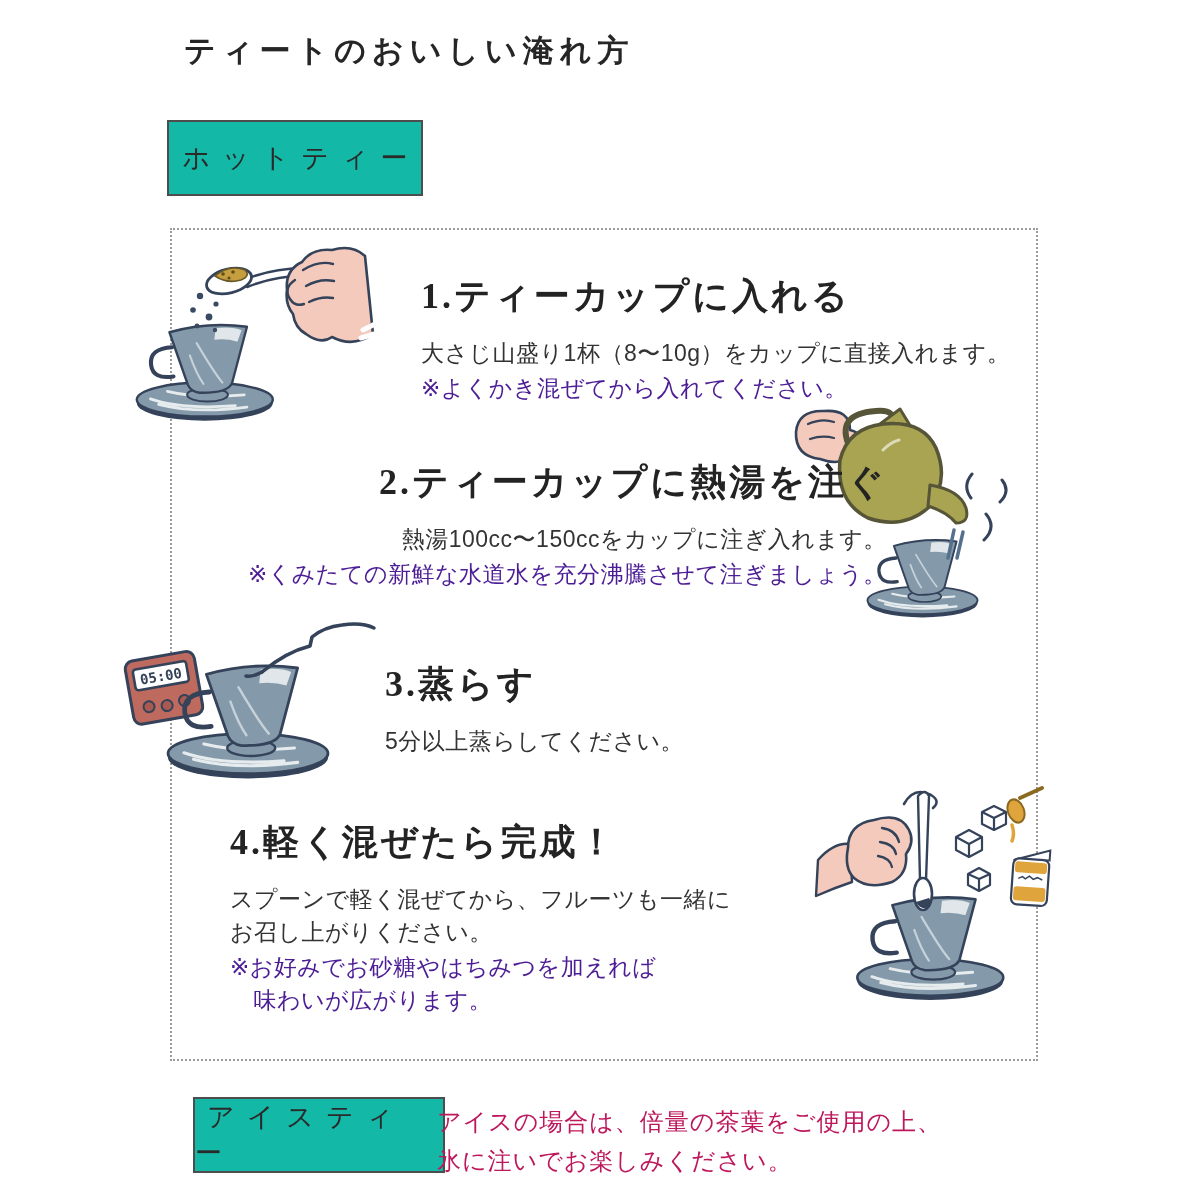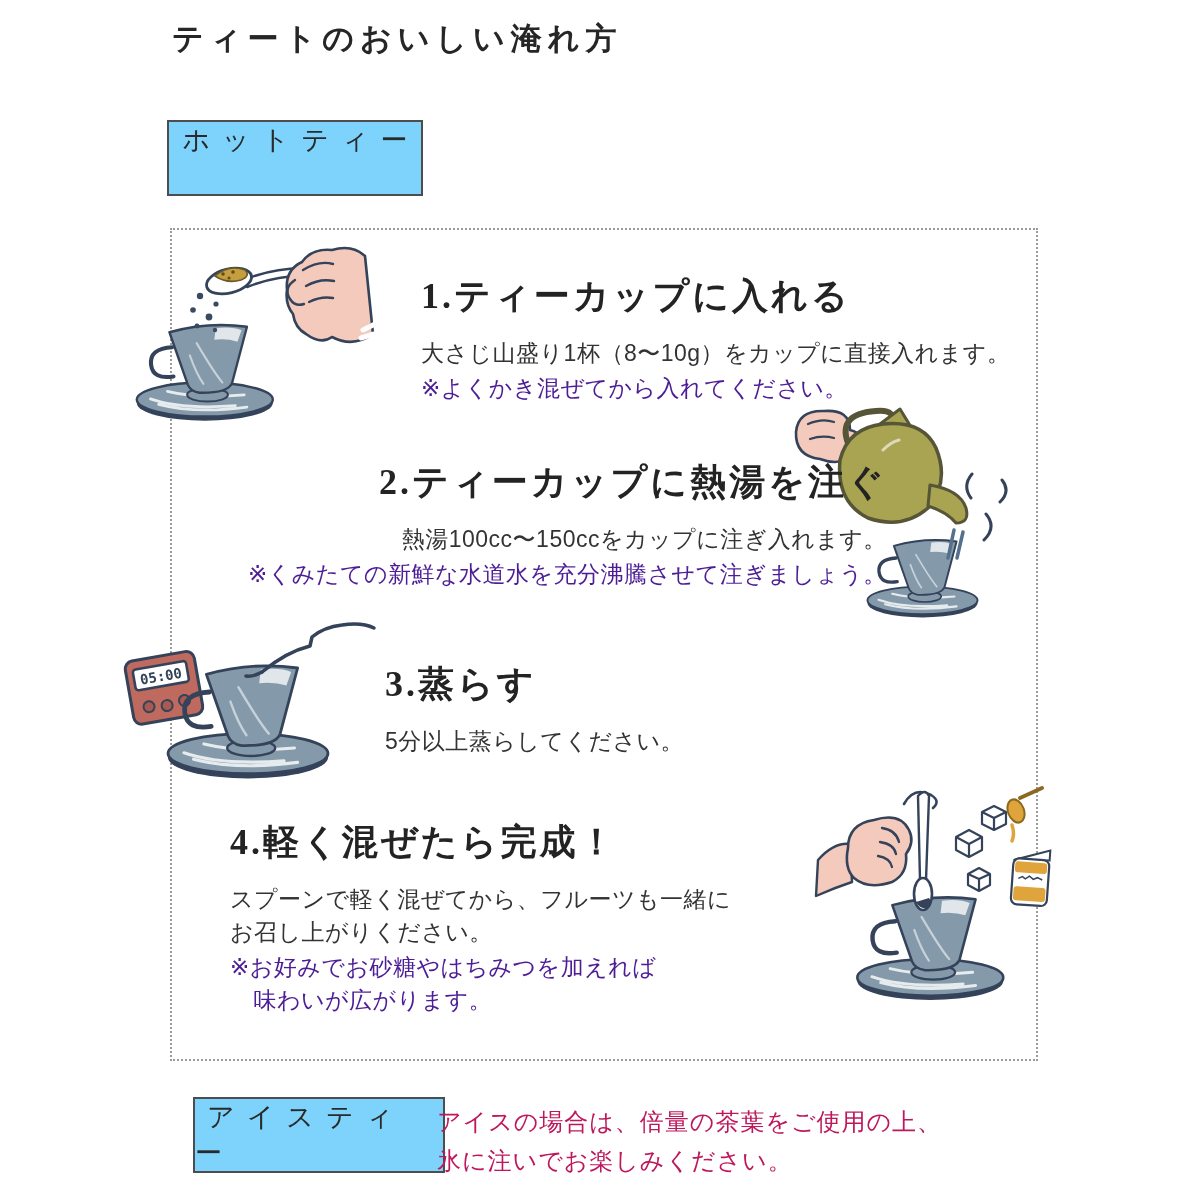--- a/index.html
+++ b/index.html
@@ -1,27 +1,27 @@
 <!DOCTYPE html>
 <html><head>
 <meta charset="utf-8">
 <style>
   html,body{margin:0;padding:0;background:#ffffff;}
   .canvas{
     position:relative;width:1200px;height:1200px;background:#ffffff;overflow:hidden;
     font-family:"Liberation Sans","DejaVu Sans",sans-serif;color:#2e2e2e;
   }
   .title{
-    position:absolute;left:168px;top:14px;margin:4px;
+    position:absolute;left:168px;top:14px;margin:16px;
     font-size:31px;font-weight:600;letter-spacing:6px;color:#262626;
     font-family:"Liberation Serif","DejaVu Serif",serif;
   }
   .label-box{
-    position:absolute;border:2px solid #4d4d4d;background:#7dd3fc;
-    display:flex;justify-content:center;
+    position:absolute;border:2px solid #4d4d4d;background:#14b8a6;
+    display:flex;align-items:center;justify-content:center;
     font-family:"Liberation Serif","DejaVu Serif",serif;
     font-size:27px;letter-spacing:12px;color:#2a2a2a;text-indent:12px;
   }
   .label-box.hot{left:167px;top:120px;width:252px;height:72px;}
   .label-box.ice{left:165px;top:1097px;width:248px;height:72px;margin-left:28px;}
   .steps-panel{
     position:absolute;left:170px;top:228px;width:864px;height:829px;
     border:2px dotted #9b9b9b;background:transparent;
   }
   .step{position:absolute;}

